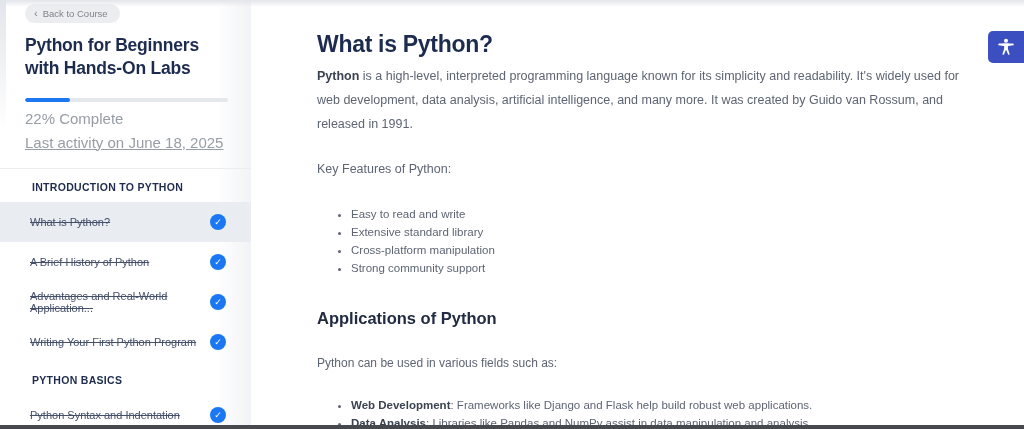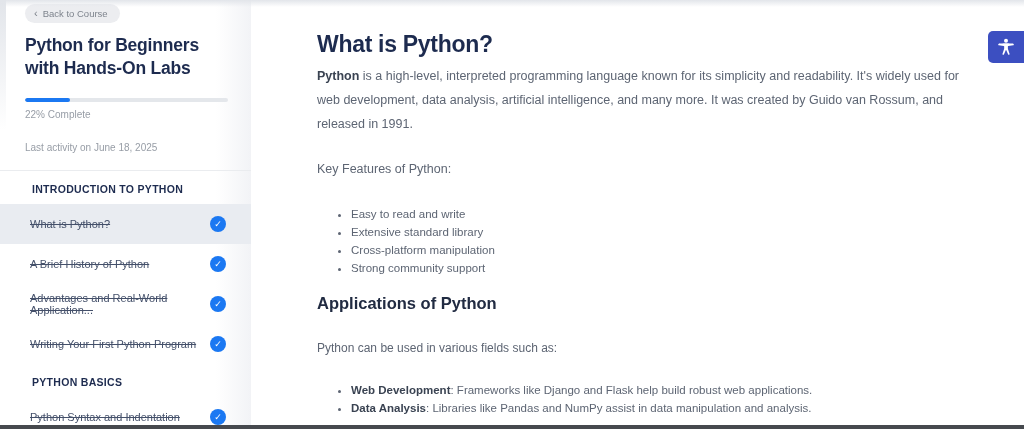--- a/index.html
+++ b/index.html
@@ -40,23 +40,23 @@
     margin: 11px 25px 0;
     font-size: 17.5px; line-height: 1.3; font-weight: 700;
     color: #1d2b4f; letter-spacing: -0.2px;
   }
   .progress-track {
     margin: 18px 25px 0; height: 4px; width: 203px;
     background: #e4e7eb; border-radius: 2px; overflow: hidden;
   }
   .progress-fill { height: 100%; background: #1b78f2; border-radius: 2px; }
   .meta {
-    margin: 6px 25px 0; font-size: 10px; color: #979da6; line-height: 1.4;
+    margin: 6px 25px 0; font-size: 15px; color: #979da6; line-height: 1.4;
   }
-  .meta + .meta { margin-top: 19px; }
+  .meta + .meta { margin-top: 3px; text-decoration: underline; }
   .divider { margin-top: 15px; border-top: 1px solid #eaecef; }
   .section-title {
     margin: 12px 17px 9px; font-size: 10.5px; font-weight: 700;
     color: #1d2b4f; letter-spacing: 0.3px; padding-left: 15px;
   }
   .lesson {
     height: 40px; display: flex; align-items: center;
     padding: 0 25px 0 30px; cursor: pointer;
   }
   .lesson.active { background: #e9ecf1; }
@@ -81,21 +81,21 @@
     font-size: 12.5px; line-height: 1.9; color: #5d6573;
   }
   .intro { margin-top: 7px; }
   .intro strong, .apps strong { color: #3a4352; font-weight: 700; }
   .features-heading { margin-top: 22px; }
   ul { margin-top: 23px; padding-left: 34px; list-style: disc; }
   ul li {
     font-size: 11.5px; line-height: 18px; color: #5d6573;
   }
   .main h2 {
-    margin-top: 17px; font-size: 16.5px; font-weight: 600; color: #212b42;
+    margin-top: 32px; font-size: 16.5px; font-weight: 600; color: #212b42;
   }
   .apps-intro { margin-top: 24px; font-size: 12px; }
   ul.apps { margin-top: 21px; }
   
   .a11y-btn {
     position: absolute; top: 31px; right: 0; width: 36px; height: 32px;
     background: #3c4fc1; border: none; border-radius: 5px 0 0 5px;
     display: flex; align-items: center; justify-content: center;
     cursor: pointer; z-index: 6;
   }

